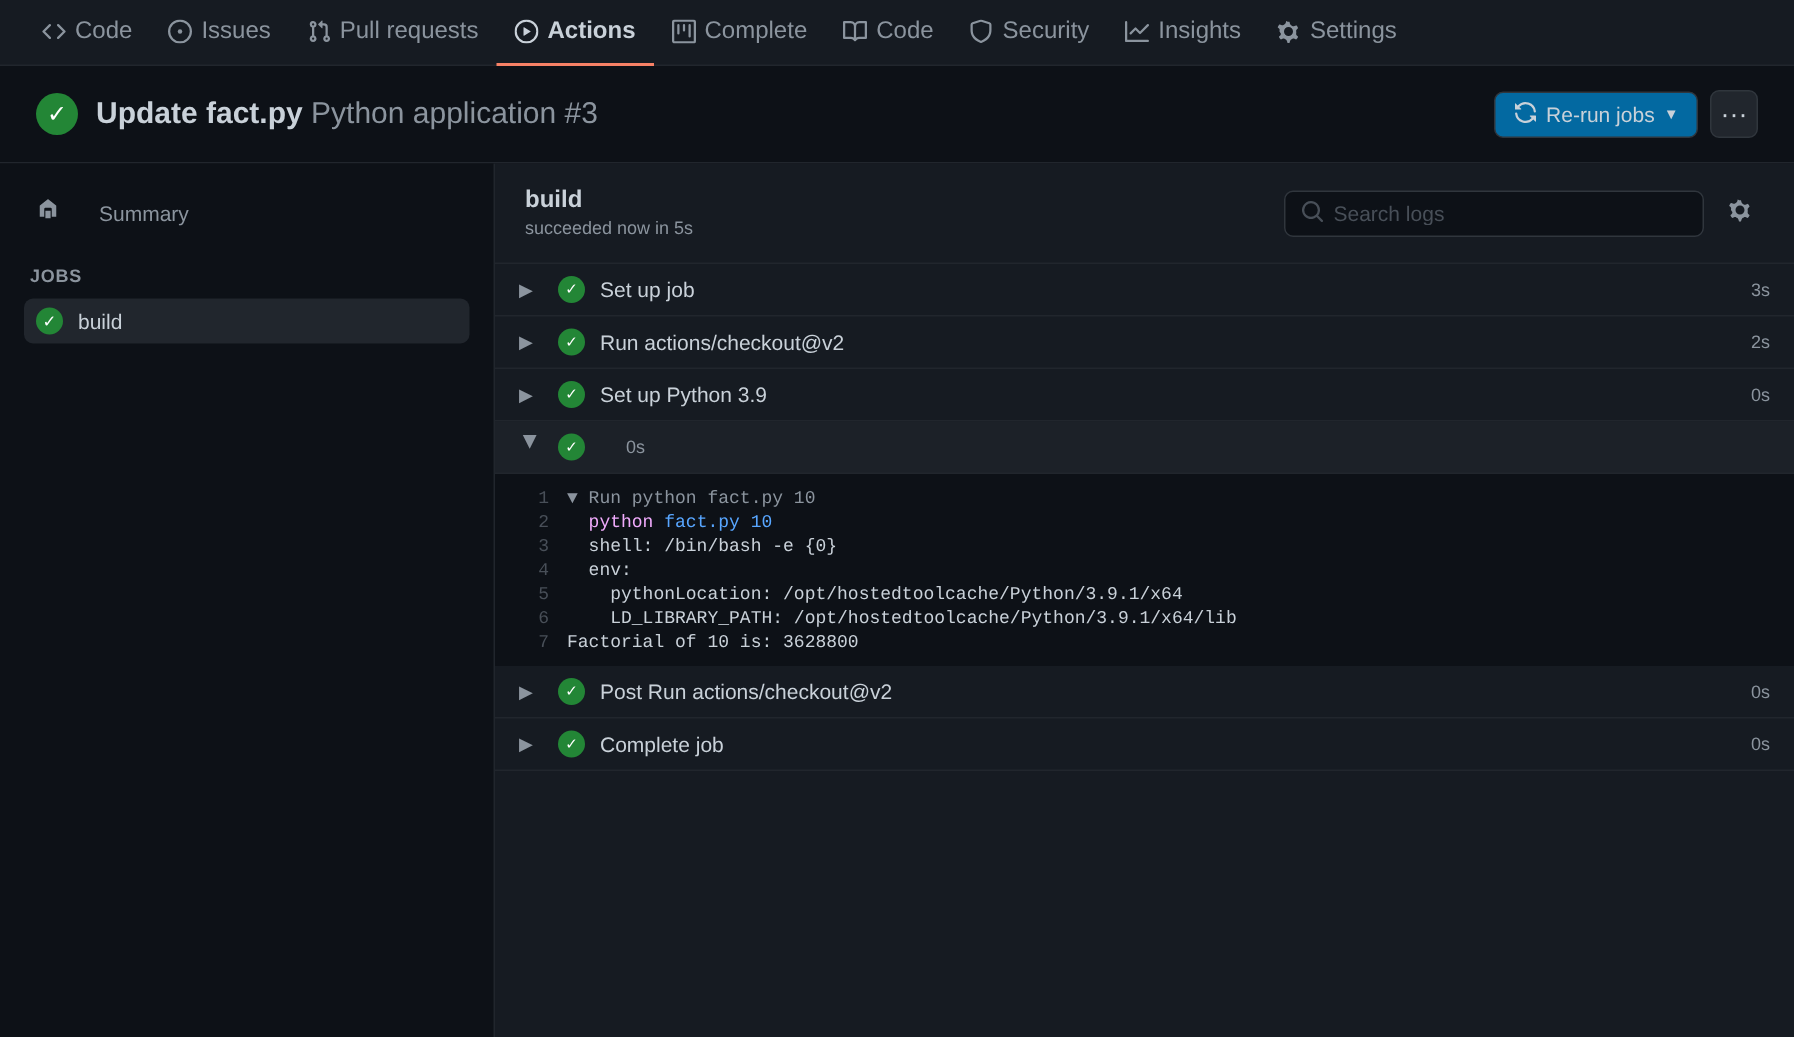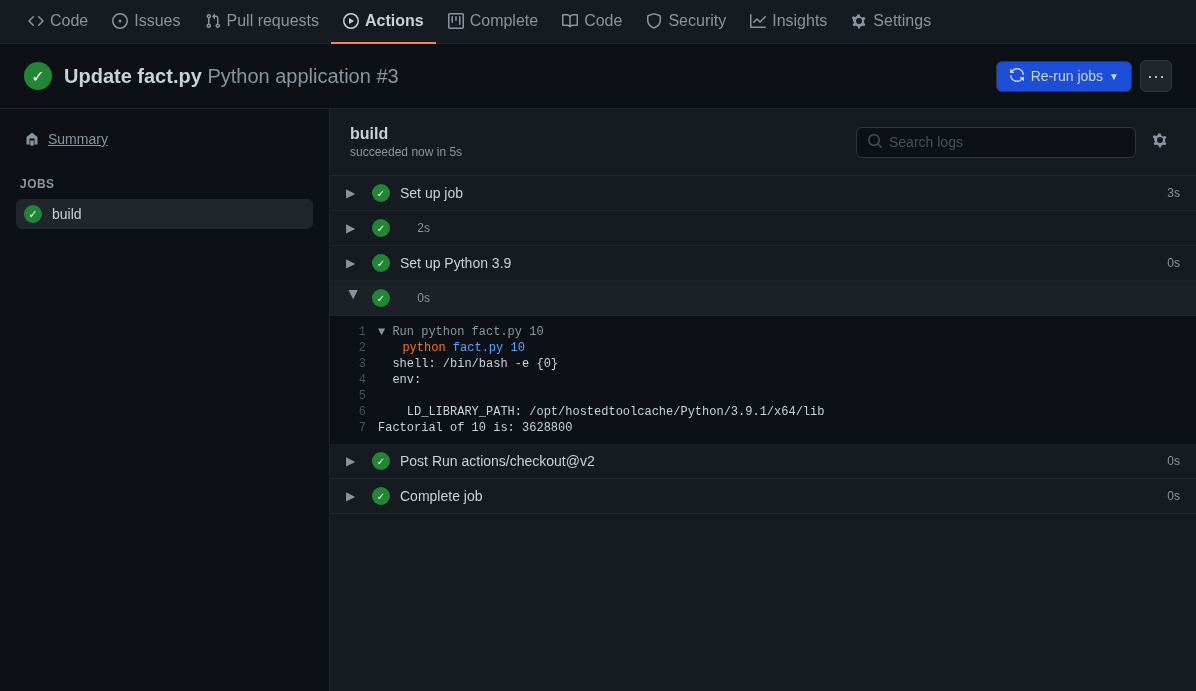--- a/index.html
+++ b/index.html
@@ -83,21 +83,21 @@
     .header-actions {
       display: flex;
       gap: 8px;
       align-items: center;
     }
     .btn-rerun {
       display: flex;
       align-items: center;
       gap: 6px;
       padding: 5px 12px;
-      background: #1d4ed8;
+      background: #0369a1;
       border: 1px solid #30363d;
       border-radius: 6px;
       color: #c9d1d9;
       font-size: 14px;
       cursor: pointer;
     }
     .btn-dots {
       display: flex;
       align-items: center;
       justify-content: center;
@@ -130,28 +130,27 @@
       font-size: 12px;
       font-weight: 600;
       color: #8b949e;
       text-transform: uppercase;
       letter-spacing: 0.04em;
       margin-bottom: 8px;
       padding-left: 4px;
     }
     .sidebar-item {
       display: flex;
-      align-items: flex-start;
-      gap: 8px;
+      align-items: flex-end;
+      gap: 26px;
       padding: 6px 8px;
       border-radius: 6px;
       cursor: pointer;
       color: #8b949e;
       font-size: 14px;
-      text-decoration: underline;
     }
     .sidebar-home-icon {
       color: #8b949e;
     }
     .jobs-section { margin-top: 21px; }
     .job-item {
       display: flex;
       align-items: center;
       gap: 10px;
       padding: 6px 8px;
@@ -290,21 +289,21 @@
       padding-right: 12px;
       user-select: none;
       font-size: 12px;
       flex-shrink: 0;
     }
     .log-content {
       color: #c9d1d9;
       white-space: pre;
       font-size: 12px;
     }
-    .log-content .highlight-cyan { color: #f97316; margin-left: 10px; }
+    .log-content .highlight-cyan { color: #f0abfc; }
     .log-content .highlight-blue { color: #58a6ff; }
     .log-content .dim { color: #8b949e; }
   </style>
 </head>
 <body>
 
 <nav class="top-nav">
   <a class="nav-item">
     <span class="nav-icon">
       <svg width="16" height="16" viewBox="0 0 16 16" fill="currentColor">
@@ -458,20 +457,21 @@
       <div class="step-row">
         <span class="chevron">▶</span>
         <div class="step-status-icon">✓</div>
         <span class="step-name">Set up job</span>
         <span class="step-duration">3s</span>
       </div>
 
       <div class="step-row">
         <span class="chevron">▶</span>
         <div class="step-status-icon">✓</div>
+        <span class="step-name">Run actions/checkout@v2</span>
         <span class="step-duration">2s</span>
       </div>
 
       <div class="step-row">
         <span class="chevron">▶</span>
         <div class="step-status-icon">✓</div>
         <span class="step-name">Set up Python 3.9</span>
         <span class="step-duration">0s</span>
       </div>
 
@@ -493,20 +493,21 @@
         <div class="log-line">
           <span class="line-number">3</span>
           <span class="log-content dim">  shell: /bin/bash -e {0}</span>
         </div>
         <div class="log-line">
           <span class="line-number">4</span>
           <span class="log-content dim">  env:</span>
         </div>
         <div class="log-line">
           <span class="line-number">5</span>
+          <span class="log-content dim">    pythonLocation: /opt/hostedtoolcache/Python/3.9.1/x64</span>
         </div>
         <div class="log-line">
           <span class="line-number">6</span>
           <span class="log-content dim">    LD_LIBRARY_PATH: /opt/hostedtoolcache/Python/3.9.1/x64/lib</span>
         </div>
         <div class="log-line">
           <span class="line-number">7</span>
           <span class="log-content">Factorial of 10 is: 3628800</span>
         </div>
       </div>

